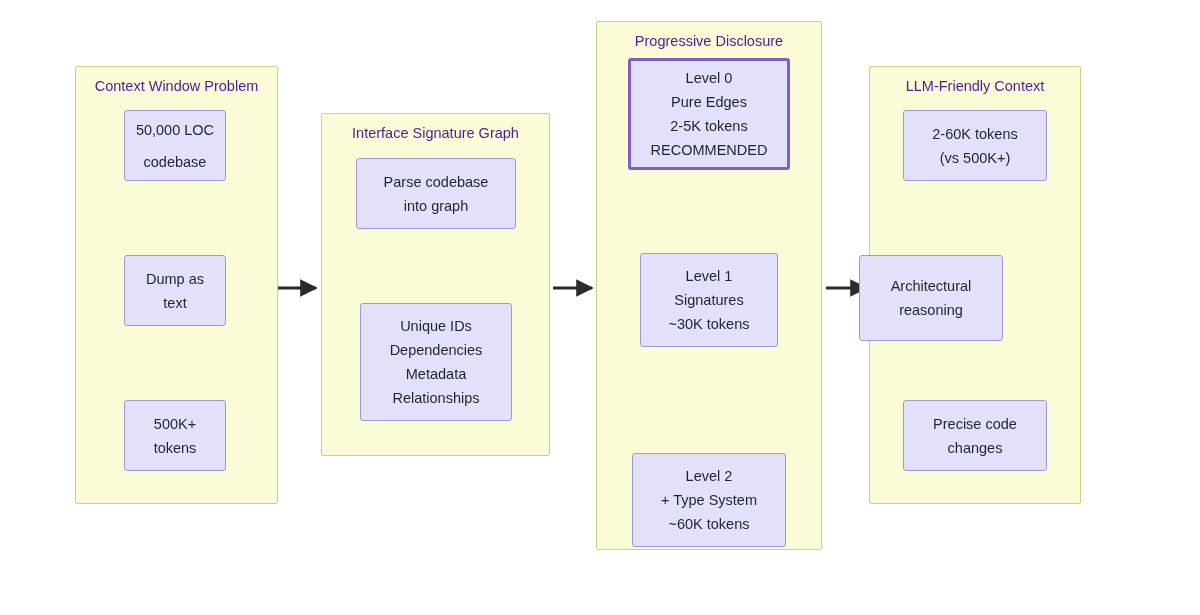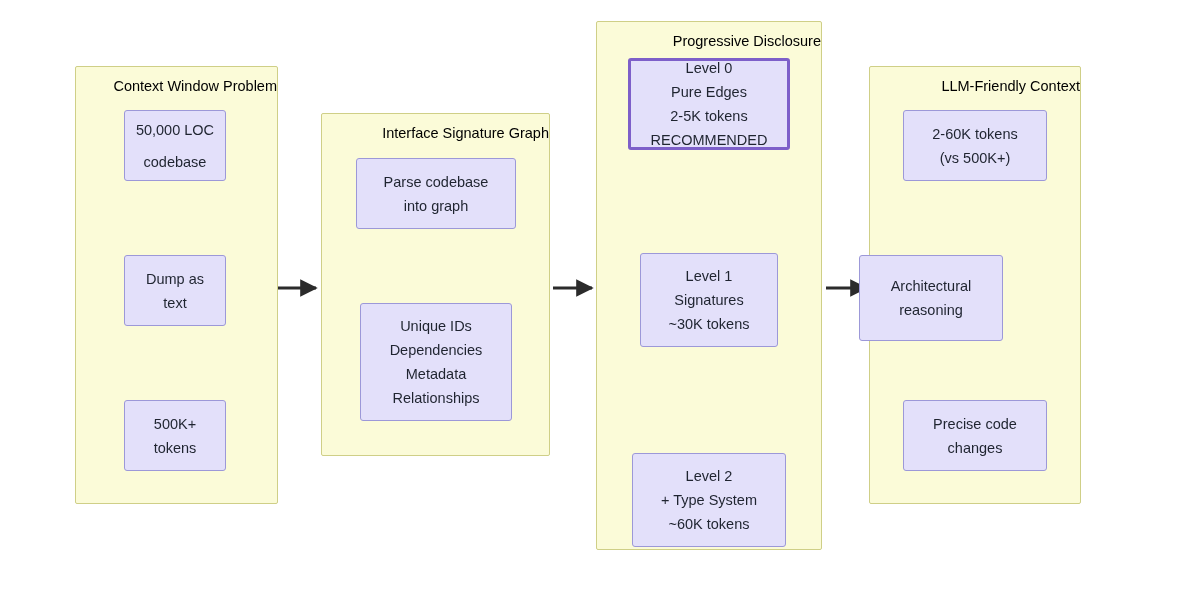--- a/index.html
+++ b/index.html
@@ -27,24 +27,24 @@
     position: absolute;
     background: #fbfbd8;
     border: 1px solid #cfcf87;
     border-radius: 2px;
     box-sizing: border-box;
   }
   .subgraph-title {
     position: absolute;
     left: 0;
     right: 0;
-    text-align: right;
+    text-align: center;
     font-size: 14.5px;
     line-height: 18px;
-    color: #000000;
+    color: #4c1d95;
     white-space: nowrap;
   }
 
   
   .node {
     position: absolute;
     background: #e3e0fa;
     border: 1px solid #9c98d8;
     border-radius: 3px;
     box-sizing: border-box;
@@ -166,21 +166,21 @@
 
   <div class="node" style="left:356px; top:158px; width:160px; height:71px;">
     <span class="line">Parse codebase</span>
     <span class="line">into graph</span>
   </div>
 
   <div class="subgraph" style="left:596px; top:21px; width:226px; height:529px;">
     <div class="subgraph-title" style="top:10px;">Progressive Disclosure</div>
   </div>
 
-  <div class="node highlight" style="left:628px; top:58px; width:162px; height:92px;">
+  <div class="node highlight" style="left:628px; top:58px; width:162px; height:112px;">
     <span class="line">Level 0</span>
     <span class="line">Pure Edges</span>
     <span class="line">2-5K tokens</span>
     <span class="line">RECOMMENDED</span>
   </div>
 
   <div class="node" style="left:640px; top:253px; width:138px; height:94px;">
     <span class="line">Level 1</span>
     <span class="line">Signatures</span>
     <span class="line">~30K tokens</span>

